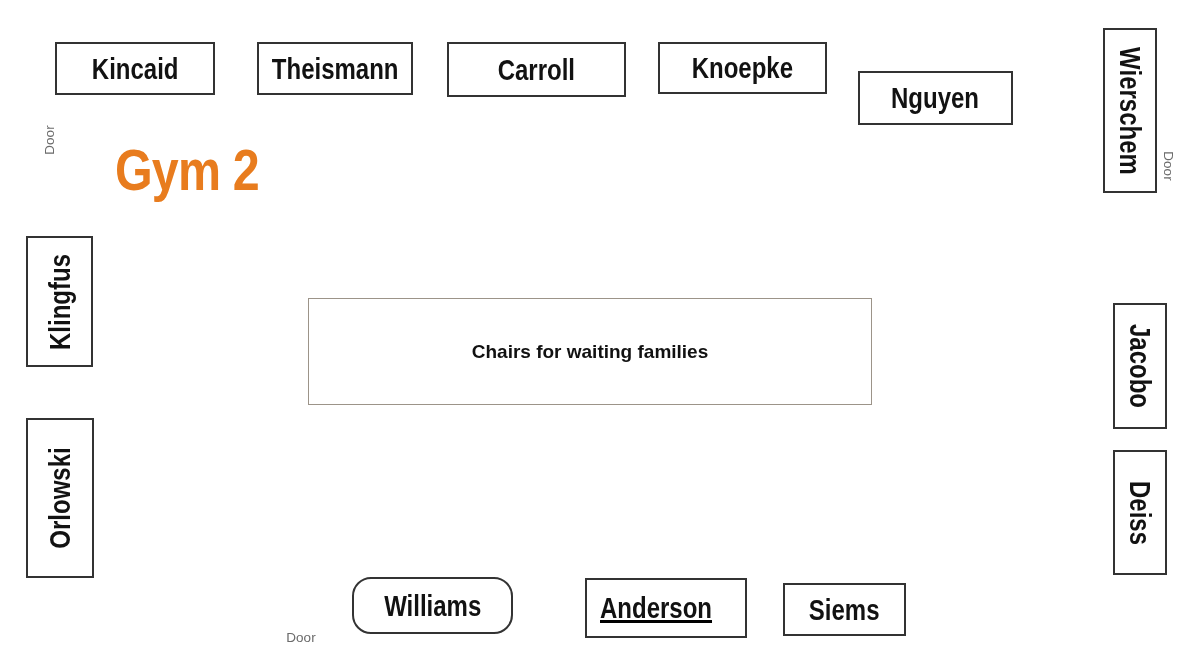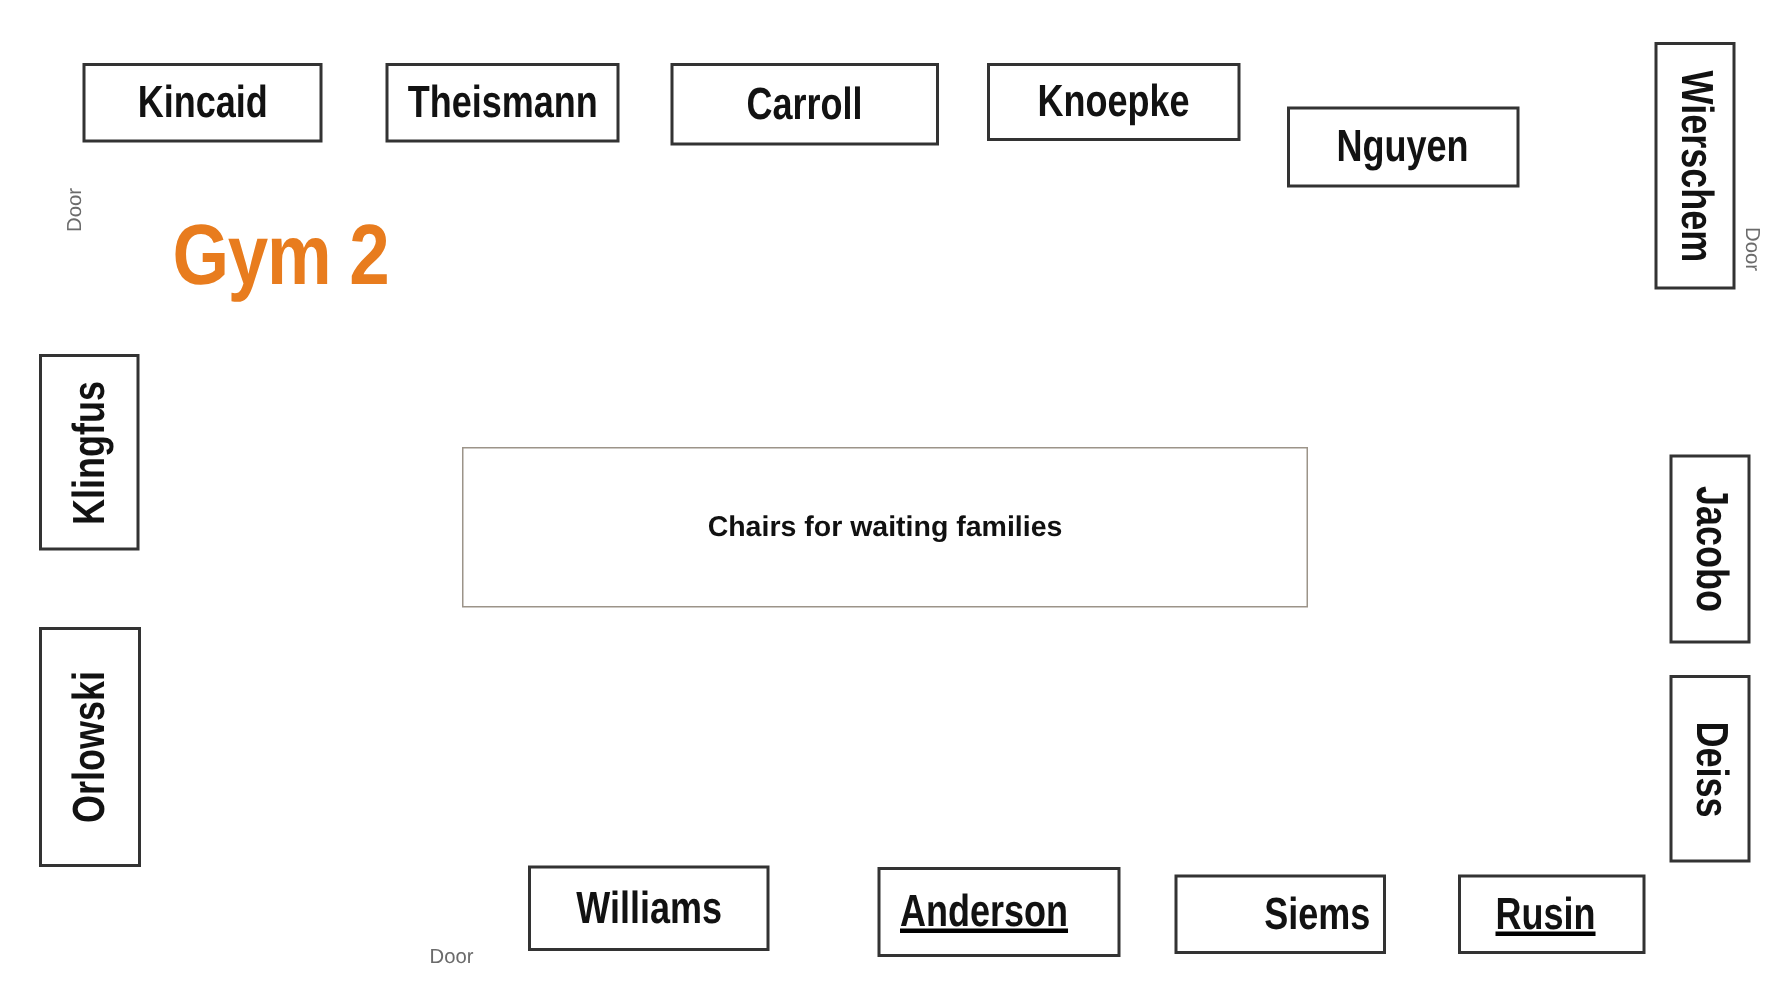--- a/index.html
+++ b/index.html
@@ -122,23 +122,23 @@
   #t-theismann { left: 257px;  top: 42px;  width: 156px; height: 53px; }
   #t-carroll   { left: 447px;  top: 42px;  width: 179px; height: 55px; }
   #t-knoepke   { left: 658px;  top: 42px;  width: 169px; height: 52px; }
   #t-nguyen    { left: 858px;  top: 43px;  width: 155px; height: 54px; margin-top: 28px; }
   #t-wierschem { left: 1103px; top: 28px;  width: 54px;  height: 165px; }
   #t-jacobo    { left: 1113px; top: 303px; width: 54px;  height: 126px; }
   #t-deiss     { left: 1113px; top: 450px; width: 54px;  height: 125px; }
   #t-klingfus  { left: 26px;   top: 236px; width: 67px;  height: 131px; }
   #t-orlowski  { left: 26px;   top: 418px; width: 68px;  height: 160px; }
   #t-desart    { left: 146px;  top: 574px; width: 112px; height: 61px; }
-  #t-williams  { left: 352px;  top: 577px; width: 161px; height: 57px; }
+  #t-williams  { left: 352px;  top: 577px; width: 161px; height: 57px; border-radius: 19px; }
   #t-anderson  { left: 585px;  top: 578px; width: 162px; height: 60px; }
-  #t-siems     { left: 783px;  top: 583px; width: 141px; height: 53px; justify-content: flex-end; }
+  #t-siems     { left: 783px;  top: 583px; width: 123px; height: 53px; }
   #t-rusin     { left: 972px;  top: 583px; width: 125px; height: 53px; }
 </style>
 </head>
 <body>
 
 <div class="canvas">
 
   <div class="gym-title">Gym 2</div>
 
   <div class="door door-left">Door</div>
@@ -184,17 +184,14 @@
 
   <div class="tbox" id="t-williams">
     <span class="lbl">Williams</span>
   </div>
   <div class="tbox align-left" id="t-anderson">
     <span class="lbl">Anderson</span>
   </div>
   <div class="tbox" id="t-siems">
     <span class="lbl">Siems</span>
   </div>
-  <div class="tbox align-left" id="t-rusin">
-    <span class="lbl">Rusin</span>
-  </div>
 
 </div>
 
 </body></html>

